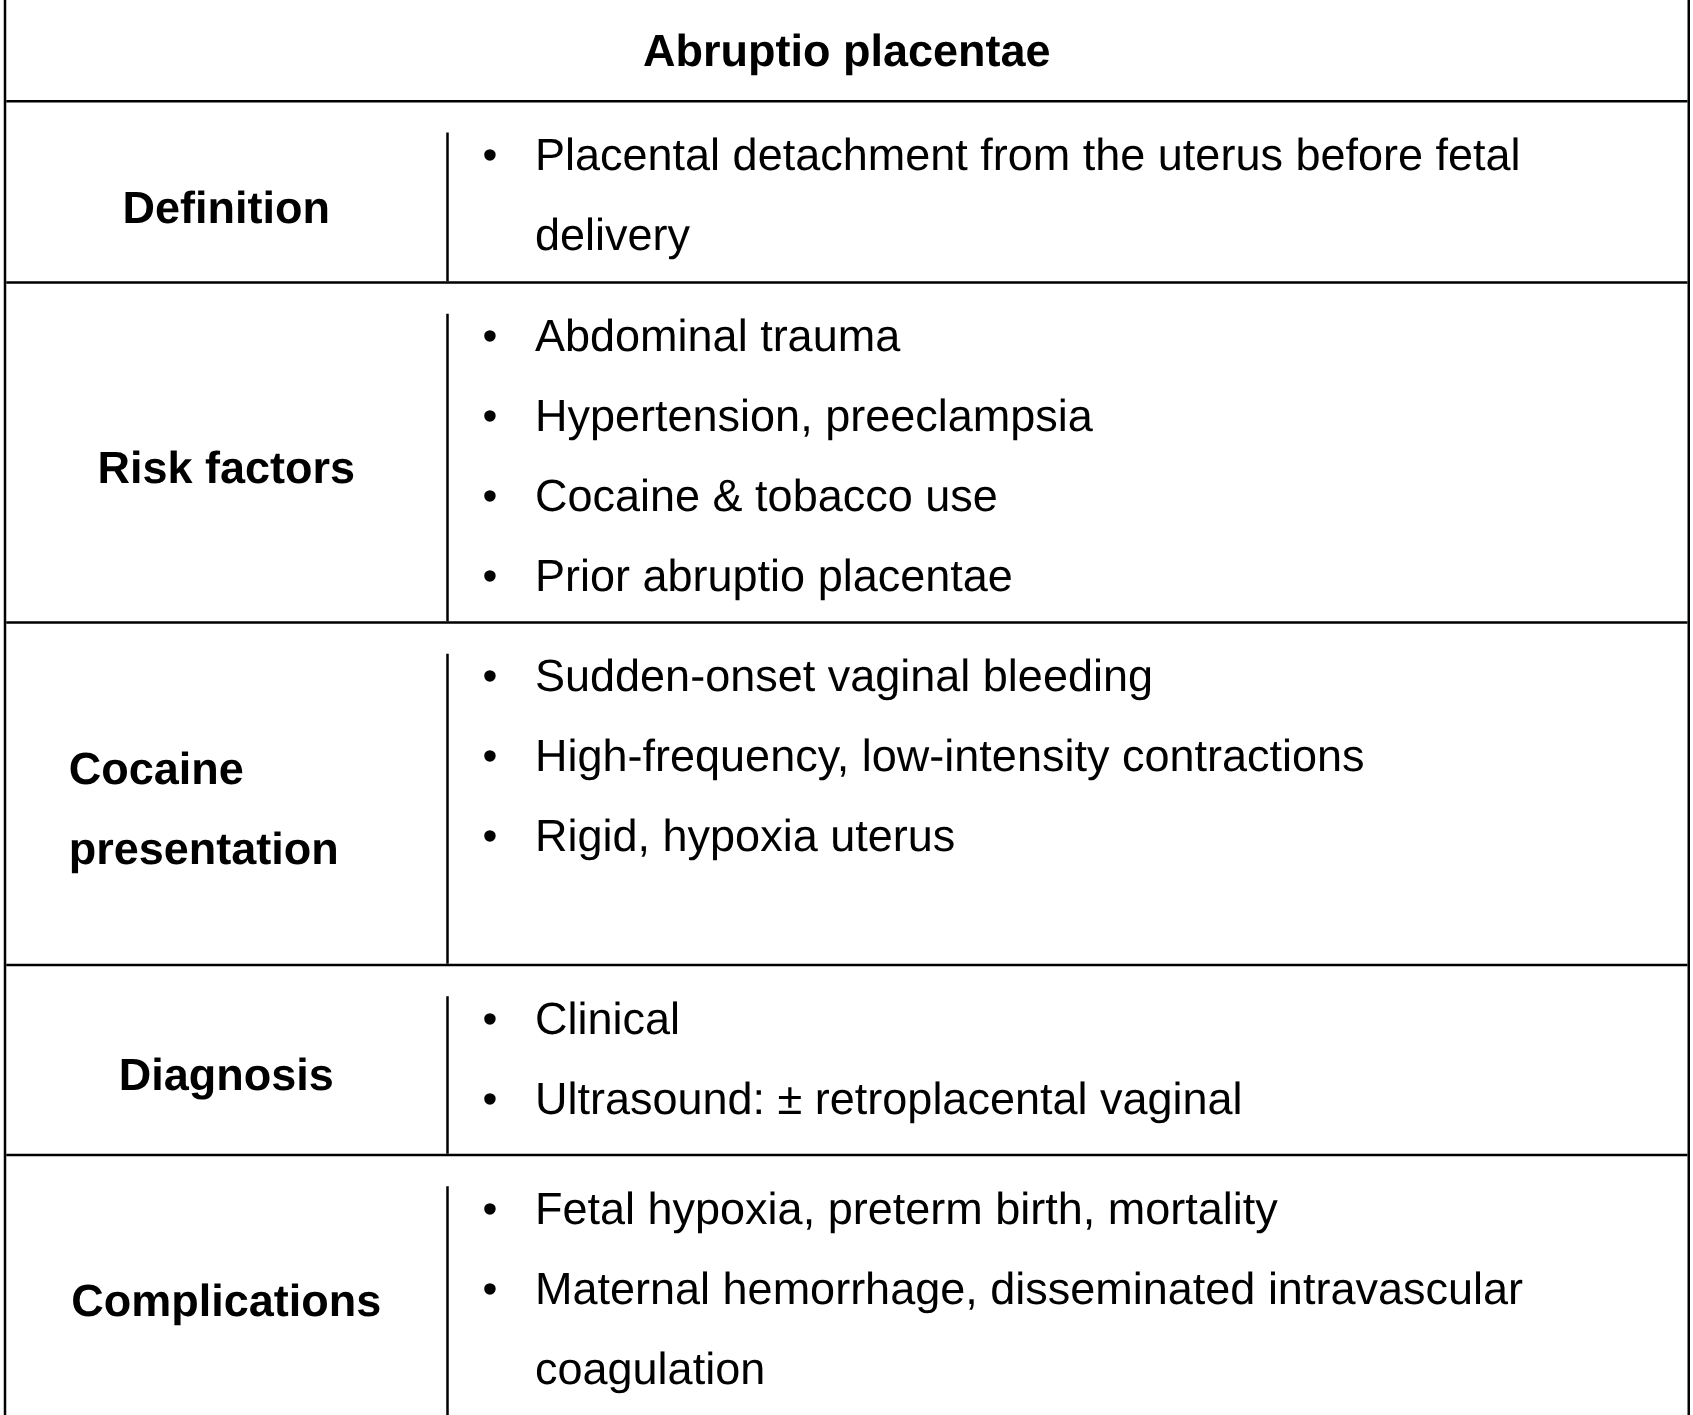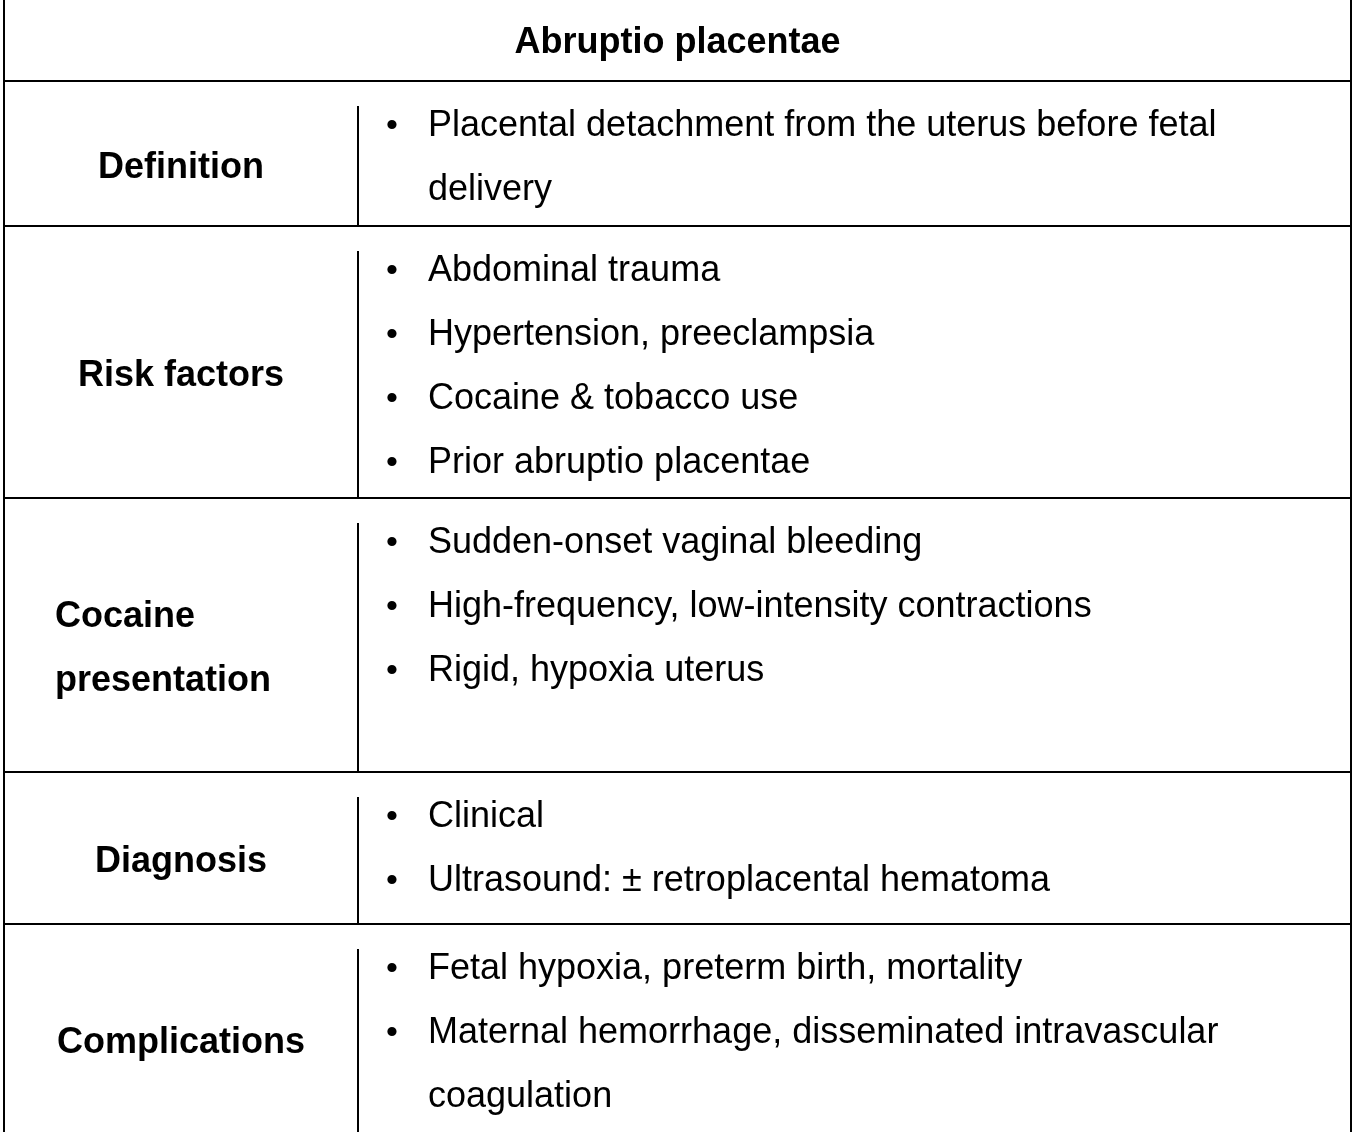--- a/index.html
+++ b/index.html
@@ -58,21 +58,21 @@
         <li>Rigid, hypoxia uterus</li>
       </ul>
     </div>
   </div>
 
   <div class="row" style="height:152px">
     <div class="lbl">Diagnosis</div>
     <div class="cell">
       <ul>
         <li>Clinical</li>
-        <li>Ultrasound: ± retroplacental hematoma</li>
+        <li>Ultrasound: ± retroplacental vaginal</li>
       </ul>
     </div>
   </div>
 
   <div class="row" style="height:208px">
     <div class="lbl">Complications</div>
     <div class="cell">
       <ul>
         <li>Fetal hypoxia, preterm birth, mortality</li>
         <li>Maternal hemorrhage, disseminated intravascular coagulation</li>

